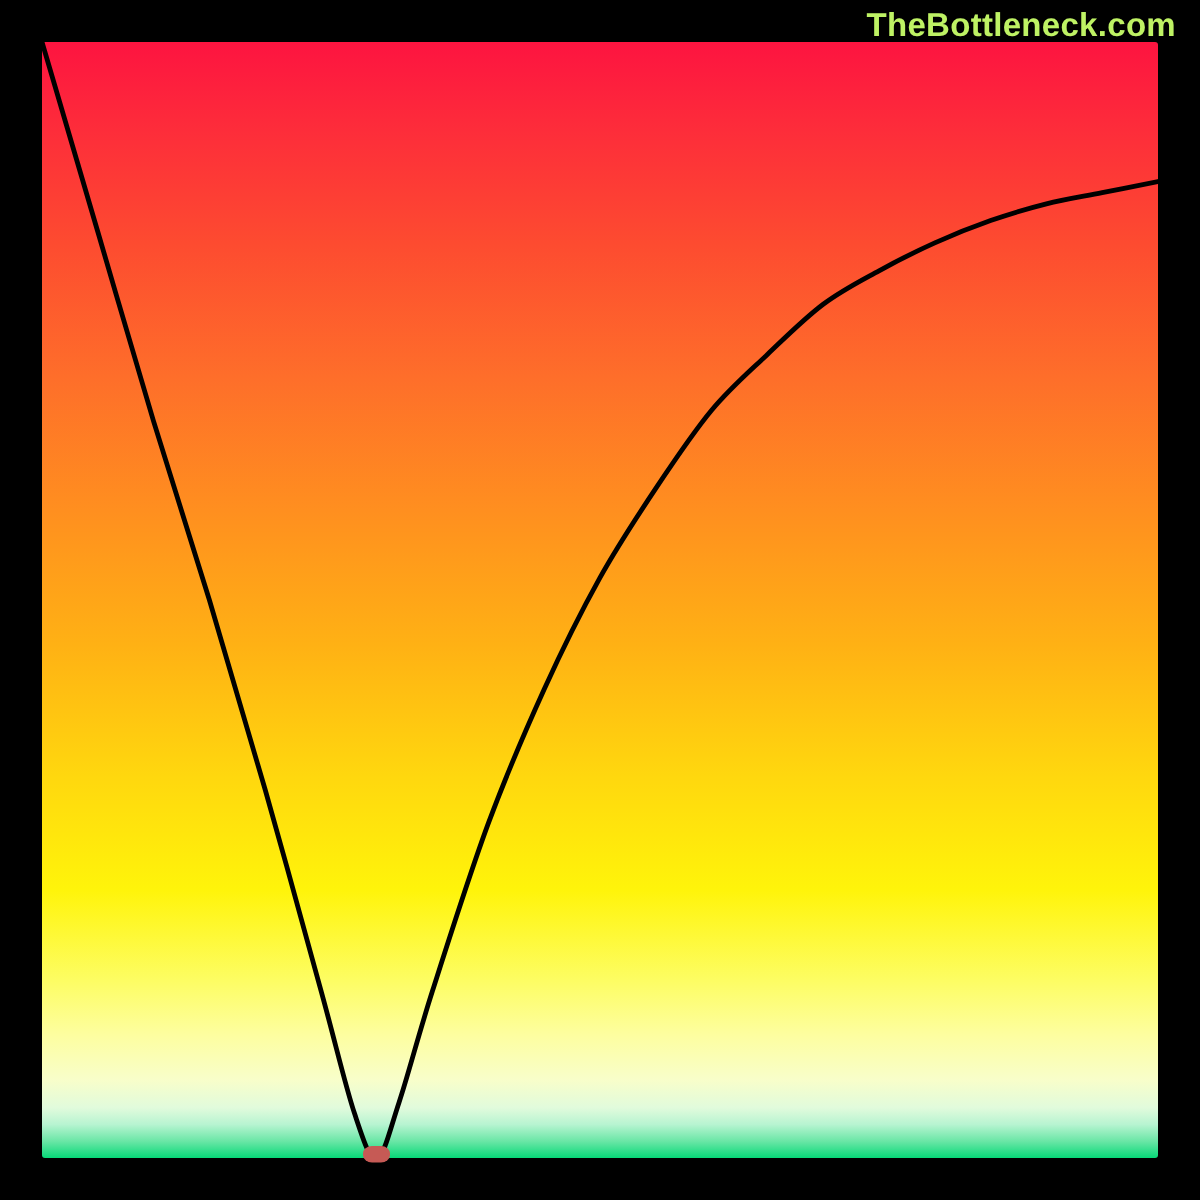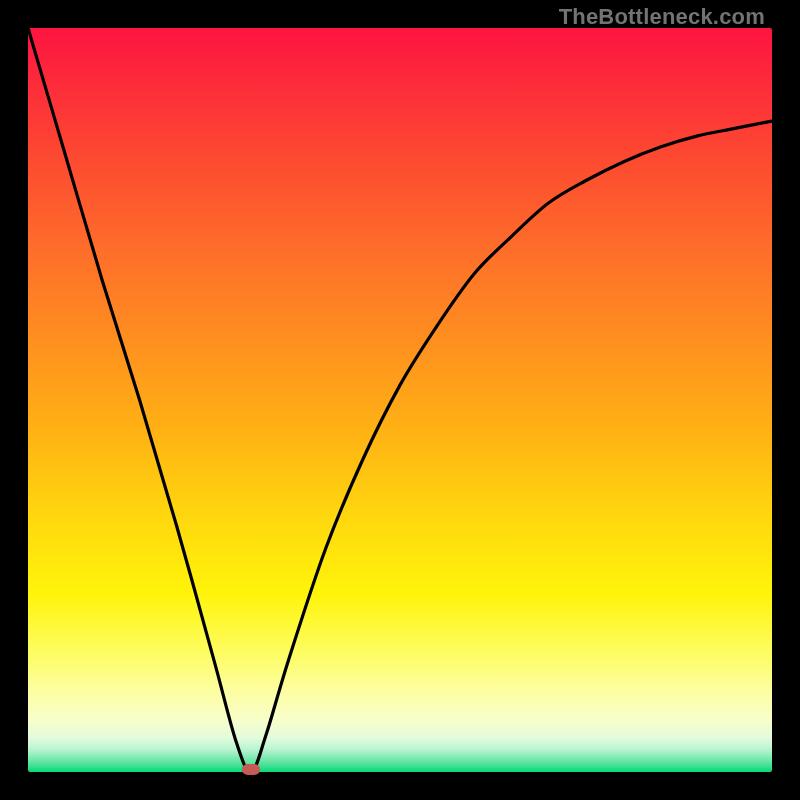--- a/index.html
+++ b/index.html
@@ -13,22 +13,22 @@
   }
   .frame {
     position: relative;
     width: 800px;
     height: 800px;
     background: #000;
   }
   .watermark {
     position: absolute;
     top: 4px;
-    right: 35px;
-    color: #737373;
+    right: 16px;
+    color: #bef264;
     font-size: 22px;
     font-weight: 600;
     letter-spacing: 0.2px;
     z-index: 50;
     user-select: none;
   }
   .plot-area {
     position: absolute;
     left: 28px;
     top: 28px;

